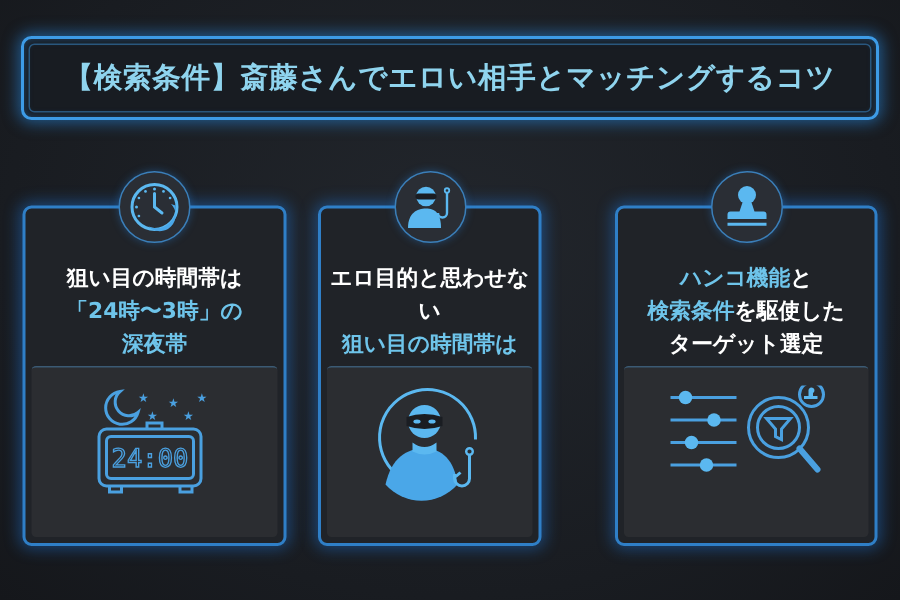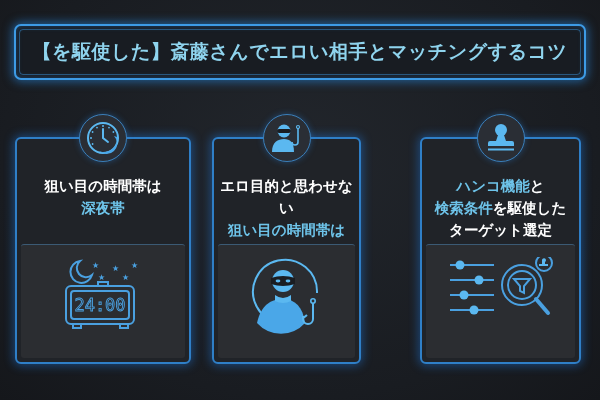--- a/index.html
+++ b/index.html
@@ -25,21 +25,21 @@
     box-shadow:0 0 6px rgba(40,130,220,0.4);}
   .illu{position:absolute;left:0;right:0;top:118px;display:flex;justify-content:center;}
 </style>
 </head>
 <body>
 
 <div class="bg"></div>
 
 <div class="banner">
   <div class="banner-inner">
-    <span class="banner-title">【を駆使した】斎藤さんでエロい相手とマッチングするコツ</span>
+    <span class="banner-title">【検索条件】斎藤さんでエロい相手とマッチングするコツ</span>
   </div>
 </div>
 
 <div class="card" style="left:15px;width:176px;">
   <div class="badge">
     <svg width="36" height="36" viewBox="0 0 36 36">
       <circle cx="18" cy="18" r="15" fill="none" stroke="#5bb8f0" stroke-width="2"></circle>
       <g fill="#5bb8f0">
         <circle cx="18" cy="6" r="1"></circle>
           <circle cx="24" cy="7.6" r="0.9"></circle>
@@ -48,20 +48,21 @@
           <circle cx="7.6" cy="12" r="0.9"></circle>
           <circle cx="6" cy="18" r="1"></circle>
         <circle cx="7.6" cy="24" r="0.9"></circle>
       </g>
       <path d="M18 9 V18 L23 22" stroke="#5bb8f0" stroke-width="2" fill="none" stroke-linecap="round"></path>
       <path d="M32 17 A13 13 0 0 1 14 31 A10 10 0 0 0 29 16 Z" fill="#4aa7e8"></path>
     </svg>
   </div>
   <div class="text">
     <div>狙い目の時間帯は</div>
+    <div><span class="blue">「24時〜3時」</span><span class="blue">の</span></div>
     <div class="blue">深夜帯</div>
   </div>
   <div class="panel"></div>
   <div class="illu">
     <svg width="90" height="80" viewBox="0 0 90 80">
       <g stroke="#4aa0e0" fill="none" stroke-width="2">
         <path d="M22 4 A11 11 0 1 0 34 18 A8 8 0 1 1 22 4 Z"></path>
         <rect x="8" y="29" width="68" height="38" rx="5"></rect>
         <rect x="13" y="34" width="58" height="28" rx="3"></rect>
         <path d="M40 29 v-4 h10 v4"></path>
@@ -104,21 +105,21 @@
       <ellipse cx="31" cy="24" rx="2.4" ry="1.4" fill="#5bb8f0"></ellipse>
       <ellipse cx="41" cy="24" rx="2.4" ry="1.4" fill="#5bb8f0"></ellipse>
       <path d="M10 66 C14 48 24 42 36 42 C48 42 56 50 58 66 A32 32 0 0 1 10 66 Z" fill="#4aa7e8"></path>
       <path d="M28 38 q8 6 16 0 v6 q-8 4 -16 0 Z" fill="#5bb8f0"></path>
       <path d="M66 46 v16 a5 5 0 0 1 -10 0 v-3" stroke="#5bb8f0" stroke-width="2" fill="none"></path>
       <circle cx="66" cy="44" r="2.2" fill="none" stroke="#5bb8f0" stroke-width="1.6"></circle>
     </svg>
   </div>
 </div>
 
-<div class="card" style="left:420px;width:161px;">
+<div class="card" style="left:410px;width:175px;">
   <div class="badge">
     <svg width="36" height="36" viewBox="0 0 36 36">
       <circle cx="18" cy="10" r="6" fill="#5bb8f0"></circle>
       <path d="M15 15 h6 l2 6 h6 a2 2 0 0 1 2 2 v3 h-26 v-3 a2 2 0 0 1 2 -2 h6 Z" fill="#5bb8f0"></path>
       <rect x="5" y="28.5" width="26" height="2" fill="#5bb8f0"></rect>
     </svg>
   </div>
   <div class="text">
     <div><span class="blue">ハンコ機能</span><span>と</span></div>
     <div><span class="blue">検索条件</span><span>を駆使した</span></div>

